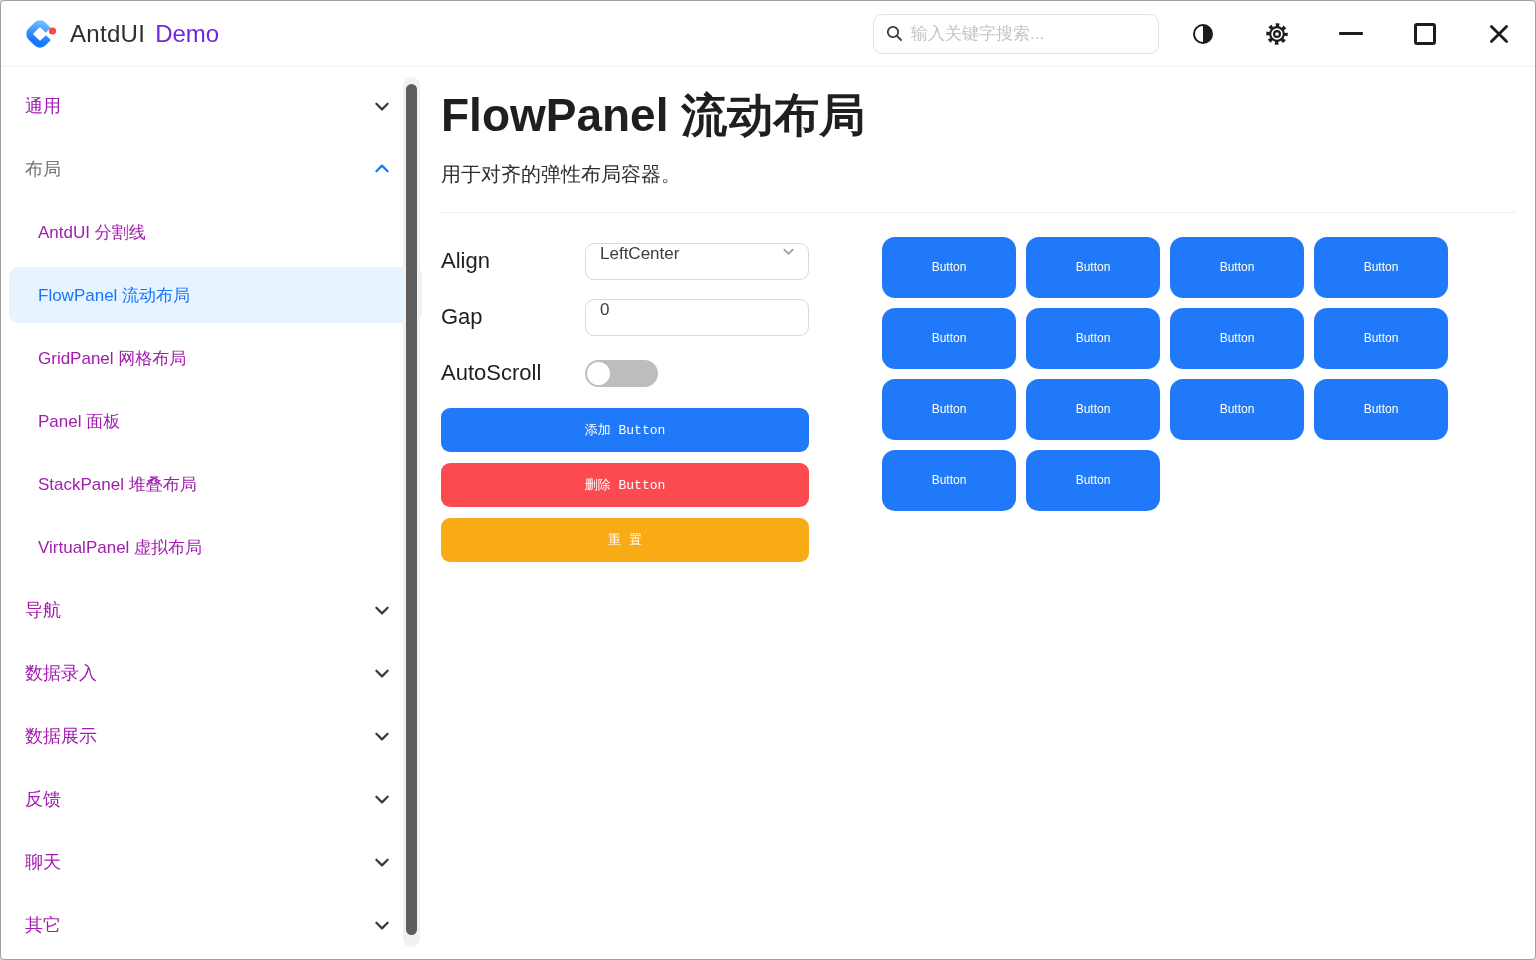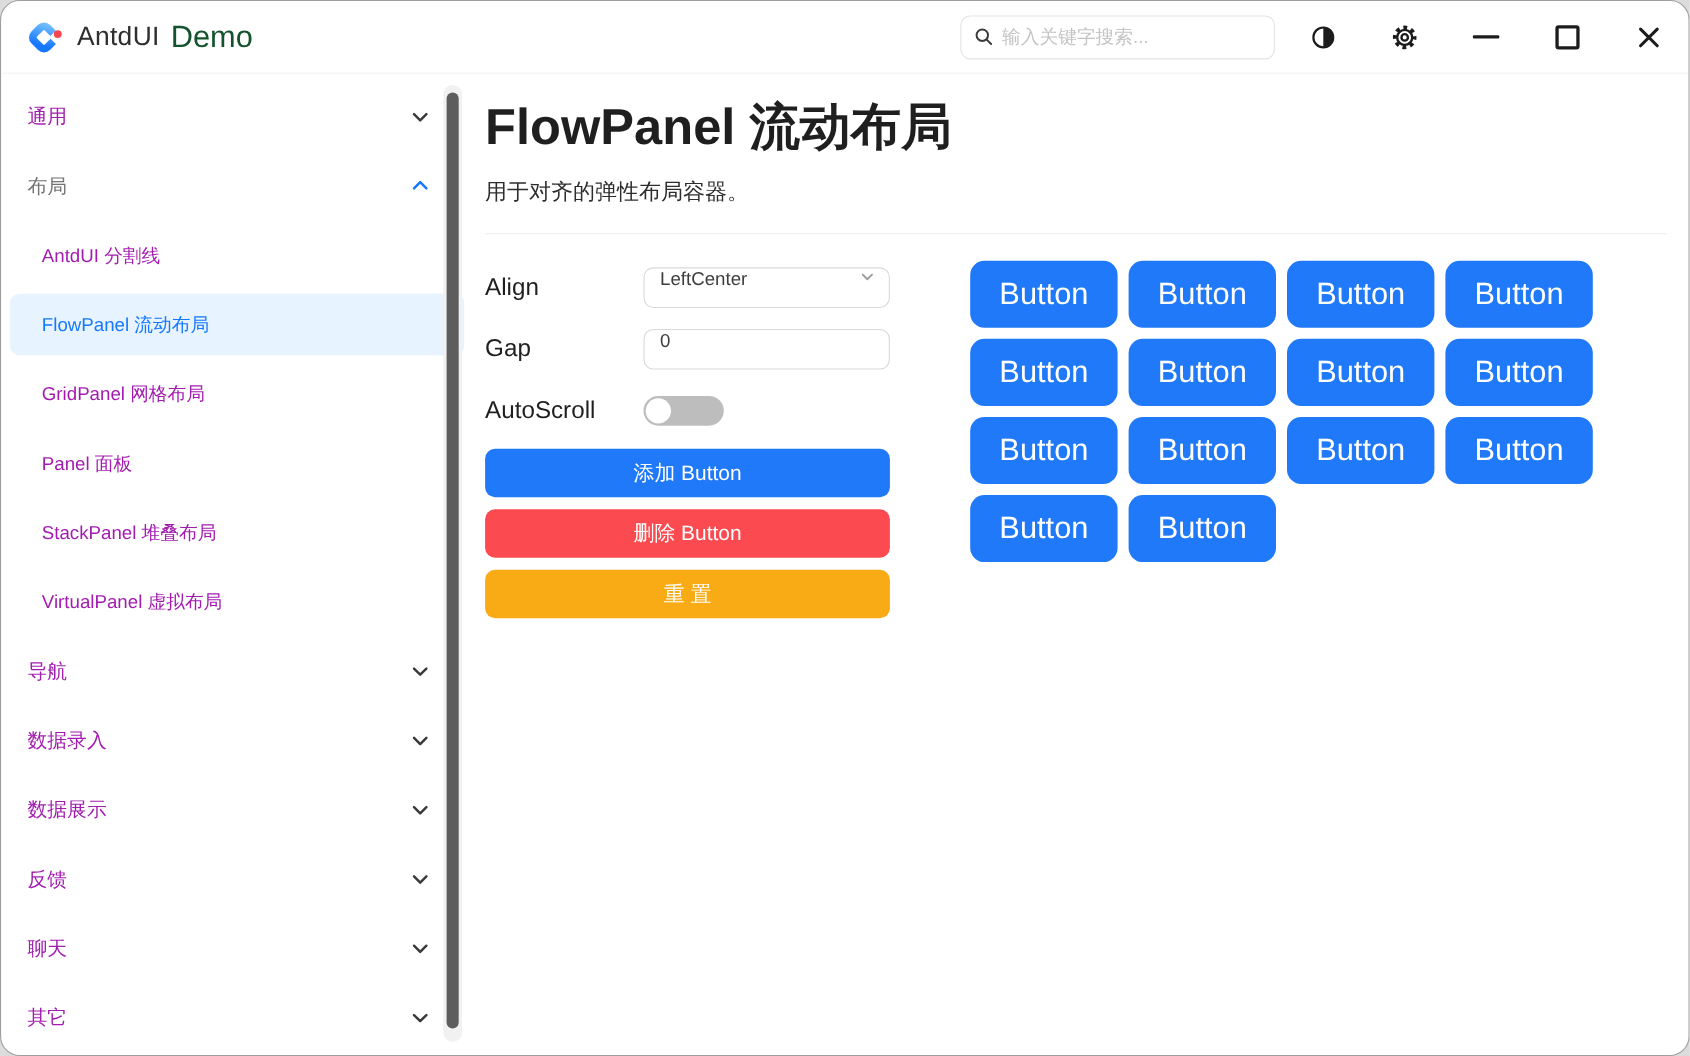--- a/index.html
+++ b/index.html
@@ -1,29 +1,29 @@
 <!DOCTYPE html>
 <html><head>
 <meta charset="utf-8">
 <style>
   * { box-sizing: border-box; margin: 0; padding: 0; }
   html,body { background:#dcdcdc; }
   .window{
     width:1536px;height:960px;background:#ffffff;
-    border:1px solid #9f9f9f;border-radius:18px;overflow:hidden;
+    border:1px solid #9f9f9f;border-radius:4px;overflow:hidden;
     font-family:"Liberation Sans", sans-serif;
     display:flex;flex-direction:column;position:relative;
   }
   
   .titlebar{height:66px;flex:0 0 auto;display:flex;align-items:center;
     padding:0 21px 0 22px;border-bottom:1px solid #f2f2f2;}
   .brand{display:flex;align-items:center;}
   .logo{width:34px;height:34px;overflow:visible}
   .app-title{font-size:24px;color:#2e2e2e;margin-left:13px;letter-spacing:.3px}
-  .app-sub{font-size:28px;color:#14532d;margin-left:10px}
+  .app-sub{font-size:24px;color:#6d28d9;margin-left:10px}
   .search{margin-left:auto;width:286px;height:40px;border:1px solid #e3e3e3;
     border-radius:9px;display:flex;align-items:center;padding:0 12px;}
   .search svg{flex:0 0 auto}
   .search input{border:none;outline:none;font-size:17px;color:#7f1d1d;width:100%;margin-left:8px;
     font-family:"Liberation Sans", sans-serif;background:transparent}
   .search input::placeholder{color:#c4c4c4}
   .tb-btn{width:30px;height:30px;display:flex;align-items:center;justify-content:center;
     margin-left:44px;background:none;border:none;cursor:default}
   .tb-btn.first{margin-left:29px}
   .min-glyph{width:24px;height:3px;background:#1c1c1c;border-radius:1px}
@@ -54,29 +54,29 @@
   .ctrl-label{width:144px;font-size:22px;color:#1f1f1f}
   .ctrl-field{flex:1;height:37px;border:1px solid #d9d9d9;border-radius:9px;
     display:flex;align-items:flex-start;padding:0 12px 0 14px;font-size:17px;color:#3d3d3d;background:#fff}
   .ctrl-field input{border:none;outline:none;width:100%;font-size:17px;color:#3d3d3d;
     font-family:"Liberation Sans", sans-serif}
   .sel-chev{margin-left:auto;color:#9b9b9b;display:flex}
   .switch{width:73px;height:27px;border-radius:14px;background:#bdbdbd;position:relative;
     border:none;cursor:default}
   .knob{position:absolute;left:2px;top:2px;width:23px;height:23px;border-radius:50%;background:#fff}
   .action-btn{height:44px;border-radius:9px;width:100%;display:flex;align-items:center;
-    justify-content:center;font-size:19px;color:#fff;border:none;cursor:default;
-    font-family:Liberation Sans, sans-serif}
+    justify-content:center;font-size:13px;color:#fff;border:none;cursor:default;
+    font-family:Liberation Mono, monospace}
   .action-add{background:#2079f8;margin-top:16px}
   .action-del{background:#fb4b50;margin-top:11px}
   .action-reset{background:#f8ab15;margin-top:11px}
   
   .grid{margin-left:73px;width:566px;display:flex;flex-wrap:wrap;gap:10px}
   .grid-btn{width:134px;height:61px;background:#2079f8;border-radius:13px;color:#fff;
-    font-size:28px;display:flex;align-items:center;justify-content:center;border:none;cursor:default;
+    font-size:12px;display:flex;align-items:center;justify-content:center;border:none;cursor:default;
     font-family:"Liberation Sans", sans-serif}
 </style>
 </head>
 <body>
 
 <div class="window">
 
   <div class="titlebar">
     <div class="brand">
       <svg class="logo" viewBox="0 0 34 34">

